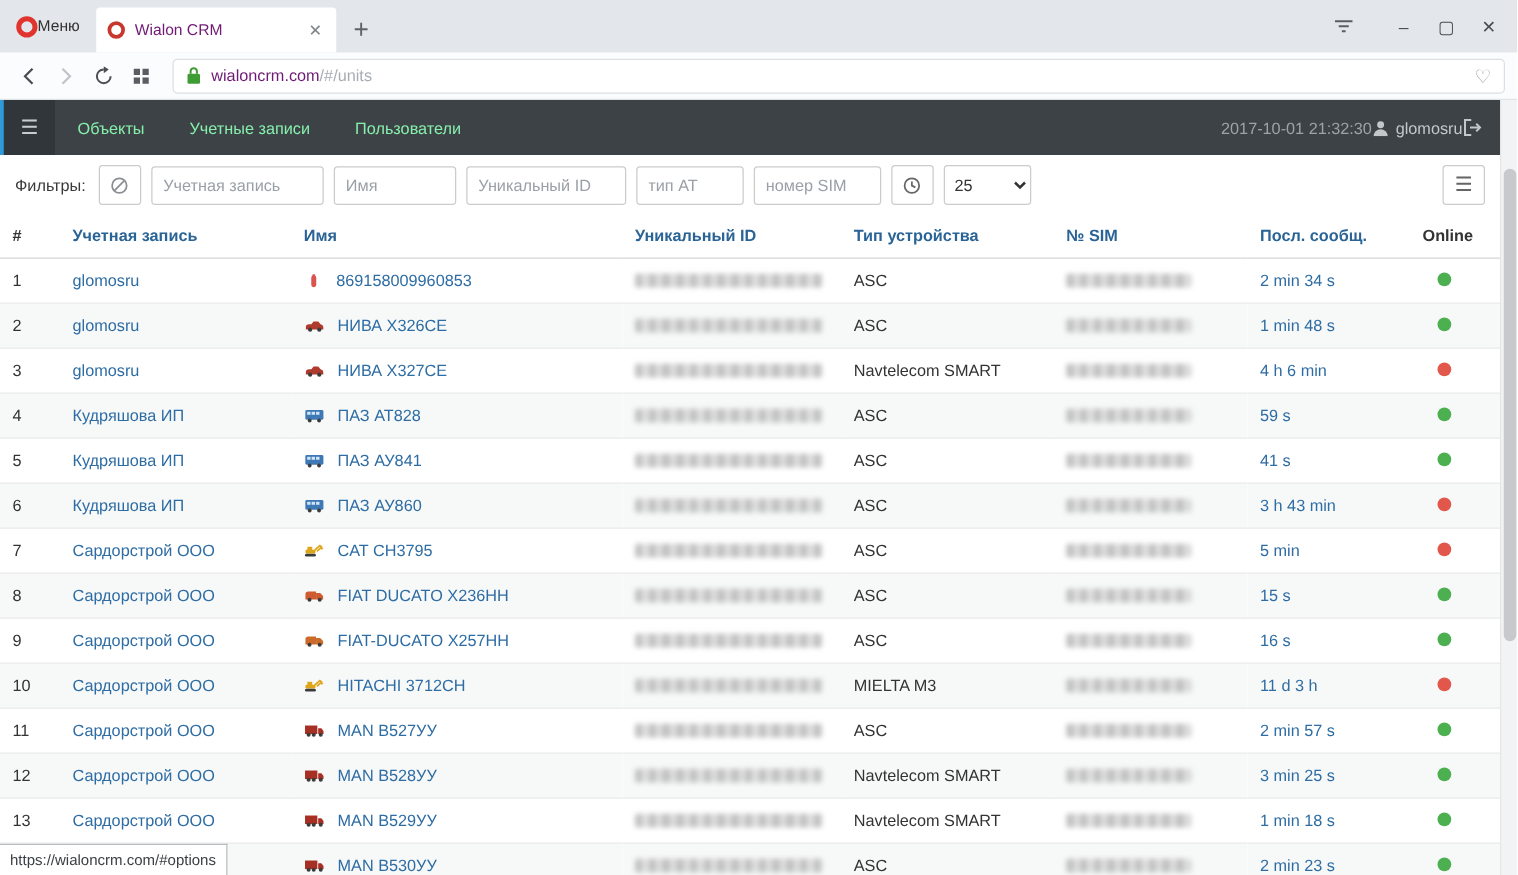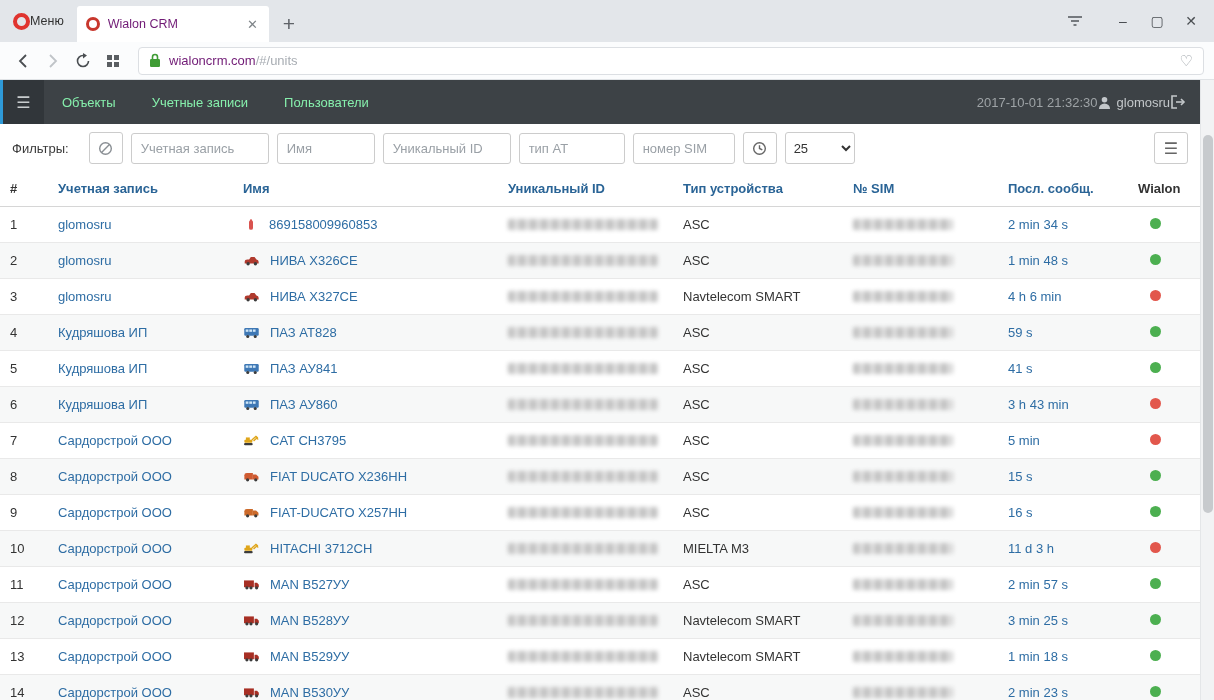--- a/index.html
+++ b/index.html
@@ -39,25 +39,25 @@
   .nav-burger{width:44px;height:44px;background:#31363a;display:flex;align-items:center;justify-content:center;
               color:#c8ccce;font-size:16px;border-left:3px solid #2e9ad8;cursor:pointer;flex:none}
   .nav-item{padding:0 18px;color:#86efac;font-size:13px;height:44px;display:flex;align-items:center;cursor:pointer}
   .nav-right{margin-left:auto;display:flex;align-items:flex-start;padding-right:14px}
   .nav-time{font-size:13px;color:#9ea3a6}
   .nav-user{display:flex;align-items:center;gap:6px;color:#c3c7ca;font-size:13px;cursor:pointer}
   .nav-logout{cursor:pointer;display:flex;align-items:center}
 
   
   .filterbar{height:48px;display:flex;align-items:center;gap:8px;padding:0 12px;background:#fff}
-  .filter-label{font-size:13px;color:#3a3a3a;margin-right:12px}
+  .filter-label{font-size:13px;color:#3a3a3a;margin-right:2px}
   .btn{height:32px;min-width:34px;border:1px solid #ccc;border-radius:3px;background:#fff;display:flex;align-items:center;justify-content:center;color:#666;cursor:pointer}
   input.filter{height:31px;border:1px solid #ccc;border-radius:3px;padding:0 9px;font-size:13px;color:#333;outline:none}
   input.filter::placeholder{color:#9aa0a6}
-  .w-account{width:138px}.w-name{width:98px}.w-uid{width:128px}.w-type{width:106px}.w-sim{width:102px}
+  .w-account{width:138px}.w-name{width:98px}.w-uid{width:128px}.w-type{width:86px}.w-sim{width:102px}
   select.page-size{height:32px;border:1px solid #ccc;border-radius:3px;font-size:13px;color:#333;padding:0 4px;width:70px;background:#fff}
   .filter-spacer{flex:1}
 
   
   table{border-collapse:collapse;table-layout:fixed;width:1200px;font-size:13px}
   th{color:var(--header-blue);font-weight:bold;text-align:left;padding:9px 10px 10px;border-bottom:1px solid #d6d6d6;white-space:nowrap}
   th.dark{color:#333}
   td{padding:0 10px;height:35px;border-bottom:1px solid #e9e9e9;color:#333;overflow:hidden;white-space:nowrap}
   tr.alt td{background:#f7f8f8}
   a.cell-link{color:var(--link);text-decoration:none;cursor:pointer}
@@ -213,21 +213,21 @@
       </colgroup>
       <thead>
           <tr>
             <th class="dark">#</th>
             <th>Учетная запись</th>
             <th>Имя</th>
             <th>Уникальный ID</th>
             <th>Тип устройства</th>
             <th>№ SIM</th>
             <th>Посл. сообщ.</th>
-            <th class="dark">Wialon</th>
+            <th class="dark">Online</th>
           </tr>
         </thead>
       <tbody>
           <tr>
             <td>1</td>
             <td><a class="cell-link">glomosru</a></td>
             <td>
               <div class="name-cell">
                 <span class="veh-icon">
                   <svg width="16" height="14" viewBox="0 0 20 14">
@@ -597,13 +597,14 @@
             <td><span class="dot green"></span></td>
           </tr>
         </tbody>
     </table>
   </div>
 
   <div class="scrollbar">
     <div class="thumb"></div>
   </div>
 
+  <div class="statusbar">https://wialoncrm.com/#options</div>
 </div>
 
 </body></html>

